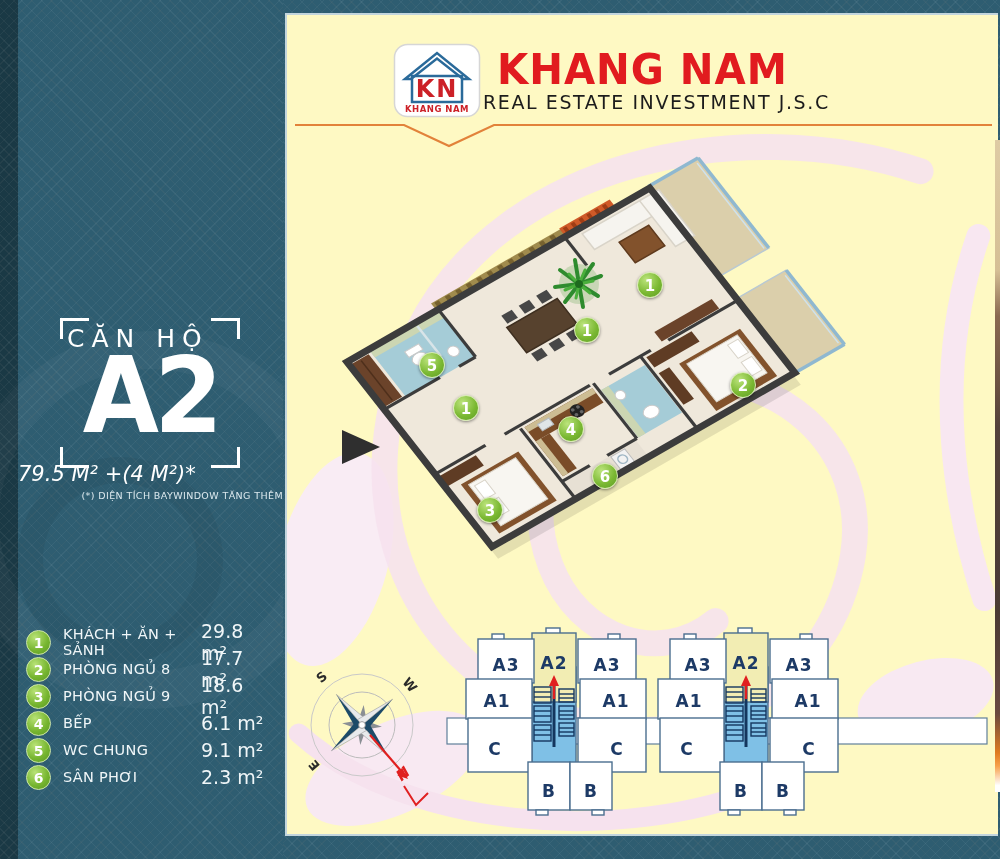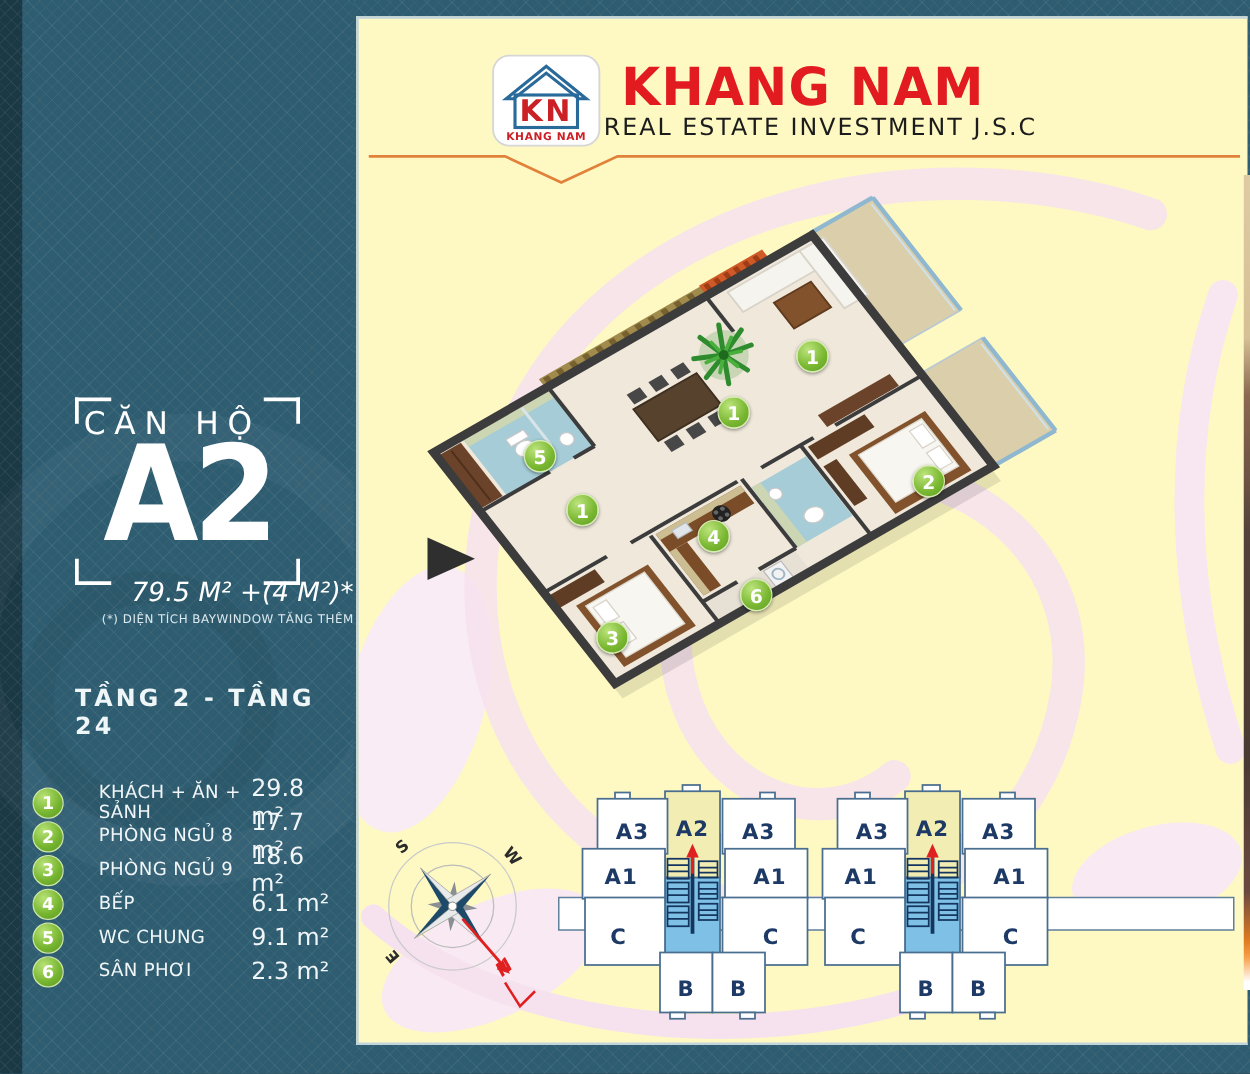--- a/index.html
+++ b/index.html
@@ -52,33 +52,33 @@
   .unit-box{position:absolute;left:42px;top:318px;width:180px;height:150px;}
   .corner{position:absolute;width:26px;height:18px;border:0 solid #fff;}
   .c-tl{left:0;top:0;border-left-width:3px;border-top-width:3px;}
   .c-tr{right:0;top:0;border-right-width:3px;border-top-width:3px;}
   .c-bl{left:0;bottom:0;border-left-width:3px;border-bottom-width:3px;}
   .c-br{right:0;bottom:0;border-right-width:3px;border-bottom-width:3px;}
   .unit-label{position:absolute;left:0;width:100%;top:6px;text-align:left;font-size:25px;
     letter-spacing:7px;padding-left:7px;box-sizing:border-box;color:#fff;}
   .unit-code{position:absolute;left:0;top:330px;width:265px;text-align:center;font-size:106px;
     font-weight:bold;letter-spacing:-5px;transform:scaleX(.93);line-height:1.25;color:#fff;}
-  .area-line{position:absolute;left:0;top:462px;width:265px;text-align:right;font-size:21px;
+  .area-line{position:absolute;left:0;top:462px;width:265px;text-align:left;font-size:21px;
     font-style:italic;color:#fff;}
   .area-note{position:absolute;left:0;top:490px;width:265px;text-align:right;font-size:9.5px;
     letter-spacing:.4px;color:#dce9ee;}
   .floors{position:absolute;left:42px;top:548px;font-size:19px;font-weight:bold;
     letter-spacing:2.5px;color:#eef6f8;}
   .legend{position:absolute;left:8px;top:630px;right:8px;list-style:none;margin:0;padding:0;}
   .legend-row{display:flex;align-items:center;margin-bottom:2.5px;height:24.5px;}
   .lg-badge{flex:0 0 25px;width:25px;height:25px;border-radius:50%;
     background:radial-gradient(circle at 35% 28%, #b8e276, #76b52f 58%, #5a9824);
     border:1px solid #cfe8a8;color:#fff;font-weight:bold;font-size:14px;line-height:24px;
     text-align:center;box-sizing:border-box;}
-  .lg-label{flex:1;margin-left:28px;font-size:14.5px;font-weight:500;letter-spacing:.3px;color:#f0f6f8;}
+  .lg-label{flex:1;margin-left:12px;font-size:14.5px;font-weight:500;letter-spacing:.3px;color:#f0f6f8;}
   .lg-area{flex:0 0 74px;font-size:19px;color:#f0f6f8;}
 </style>
 </head>
 <body>
 
 <div class="stage">
   <div class="bg"></div>
   <div class="left-strip"></div>
 
   <aside class="sidebar">
@@ -90,21 +90,20 @@
     <div class="unit-box">
       <span class="corner c-tl"></span>
       <span class="corner c-tr"></span>
       <span class="corner c-bl"></span>
       <span class="corner c-br"></span>
       <div class="unit-label">CĂN HỘ</div>
     </div>
     <div class="unit-code">A2</div>
     <div class="area-line">79.5 M² +(4 M²)*</div>
     <div class="area-note">(*) DIỆN TÍCH BAYWINDOW TĂNG THÊM</div>
-    <div class="floors">TẦNG 2 - TẦNG 24</div>
 
     <ul class="legend">
 
         <li class="legend-row">
           <span class="lg-badge">1</span>
           <span class="lg-label">KHÁCH + ĂN + SẢNH</span>
           <span class="lg-area">29.8 m²</span>
         </li>
 
         <li class="legend-row">

